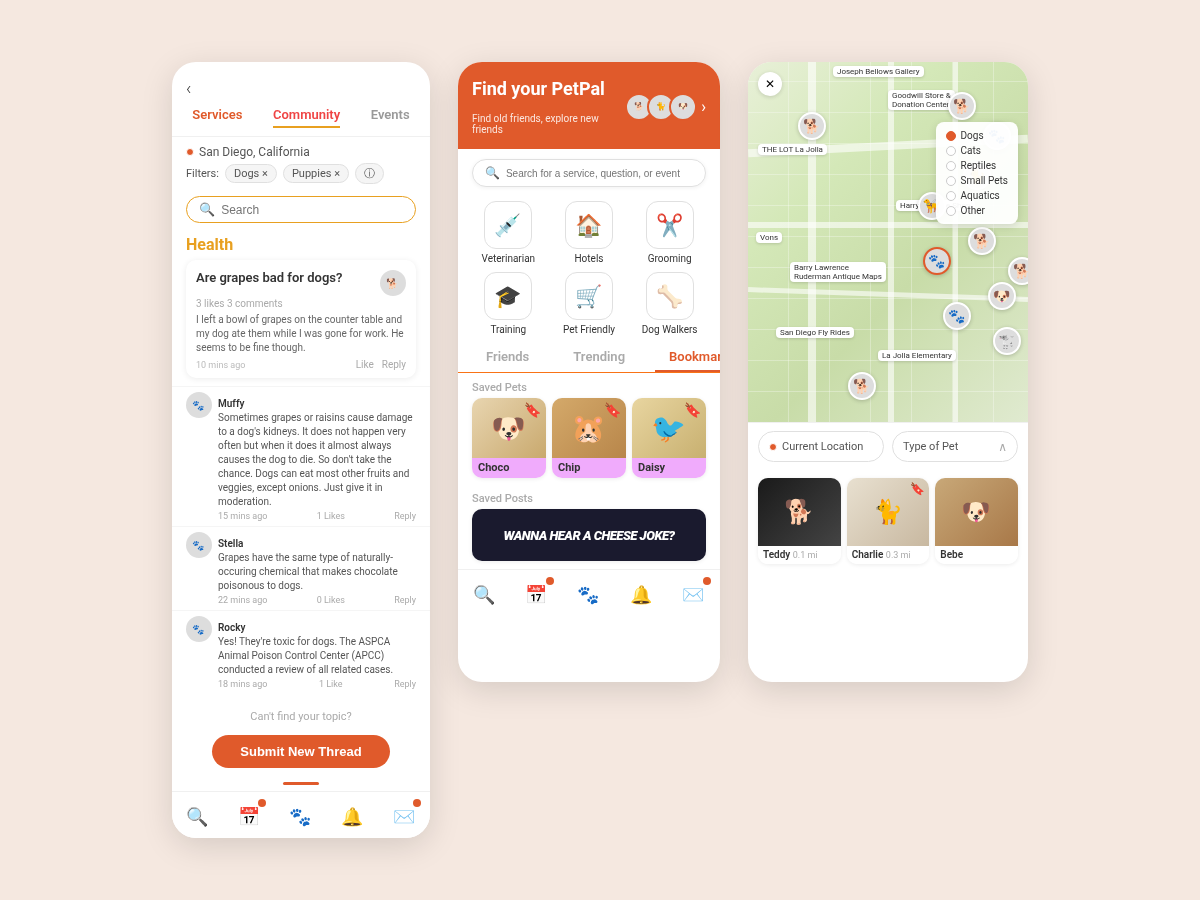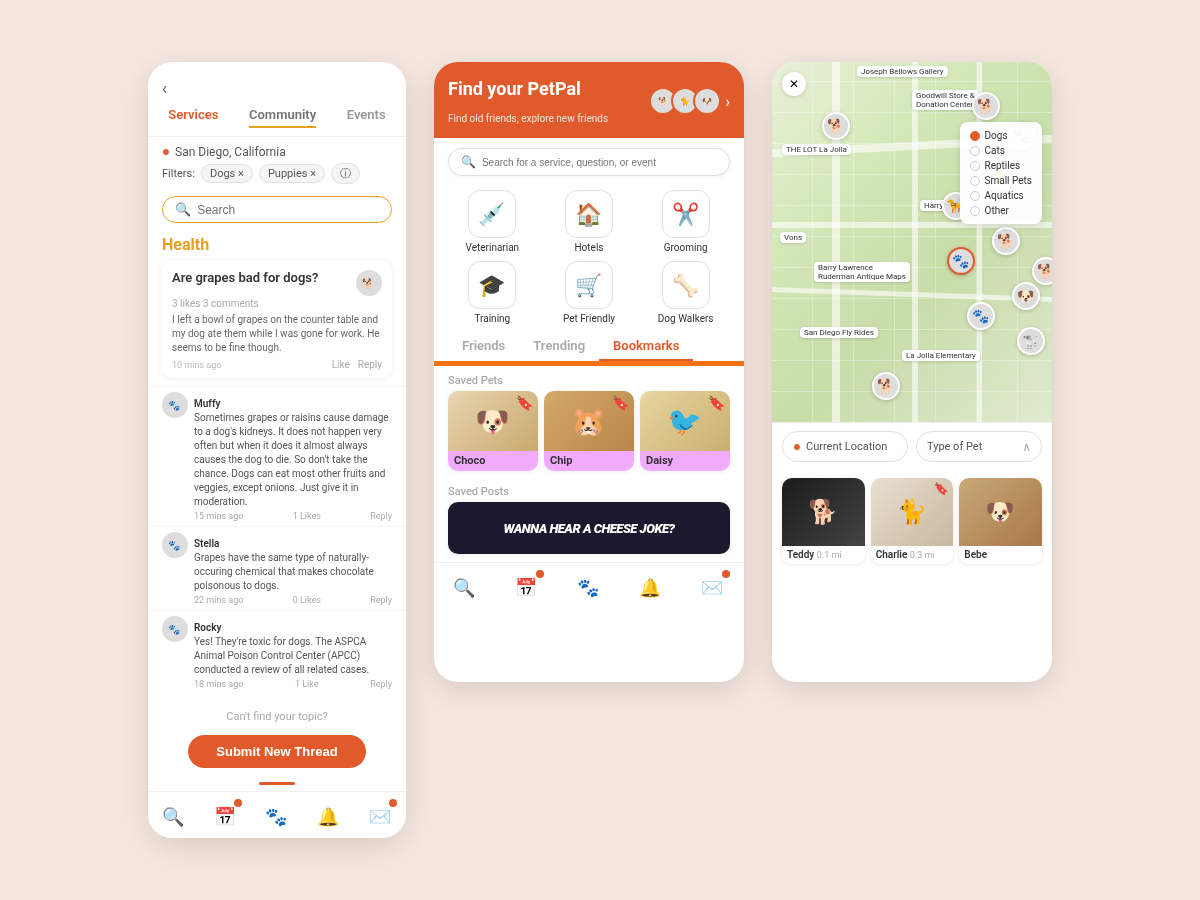--- a/index.html
+++ b/index.html
@@ -21,21 +21,21 @@
 
     
     .phone {
       background: #fff;
       border-radius: 24px;
       box-shadow: 0 8px 32px rgba(0,0,0,0.13);
       overflow: hidden;
       position: relative;
     }
     .phone-1 { width: 258px; min-height: 620px; }
-    .phone-2 { width: 310px; min-height: 620px; }
+    .phone-2 { width: 262px; min-height: 620px; }
     .phone-3 { width: 280px; min-height: 620px; }
 
     
     .bottom-nav {
       display: flex;
       justify-content: space-around;
       align-items: center;
       padding: 10px 0 8px;
       border-top: 1px solid #f0f0f0;
       background: #fff;
@@ -70,21 +70,21 @@
       display: flex;
       gap: 18px;
       padding: 0 14px 8px;
       border-bottom: 1px solid #f0f0f0;
       justify-content: space-around;
     }
     .p1-tab {
       font-size: 13px; font-weight: 600; color: #999; padding-bottom: 4px;
       cursor: pointer;
     }
-    .p1-tab.active { color: #737373; border-bottom: 2px solid #e8a020; }
+    .p1-tab.active { color: #ef4444; border-bottom: 2px solid #e8a020; }
     .p1-tab.orange { color: #e05a2b; }
     .p1-location {
       display: flex; align-items: center; gap: 5px;
       padding: 8px 14px 2px;
       font-size: 12px; color: #555;
     }
     .p1-filters {
       display: flex; align-items: center; gap: 6px;
       padding: 2px 14px 6px;
       font-size: 11px; color: #555;
@@ -201,22 +201,22 @@
     }
     .service-icon-box {
       width: 48px; height: 48px;
       border-radius: 12px; border: 1.5px solid #e0e0e0;
       display: flex; align-items: center; justify-content: center;
       font-size: 22px; background: #fff;
     }
     .service-label { font-size: 10px; color: #333; text-align: center; }
 
     .p2-tabs {
-      display: flex; gap: 0; padding: 10px 14px 0;
-      border-bottom: 5px solid #f97316;
+      display: flex; gap: 16px; padding: 10px 14px 0;
+      border-bottom: 1px solid #f97316;
     }
     .p2-tab {
       font-size: 13px; font-weight: 600; color: #aaa;
       padding: 0 14px 6px; cursor: pointer;
     }
     .p2-tab.active-orange {
       color: #e05a2b; border-bottom: 2px solid #e05a2b;
     }
 
     .saved-section-title {

